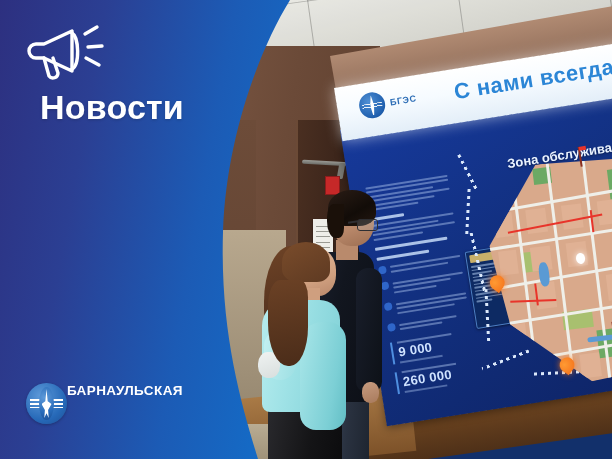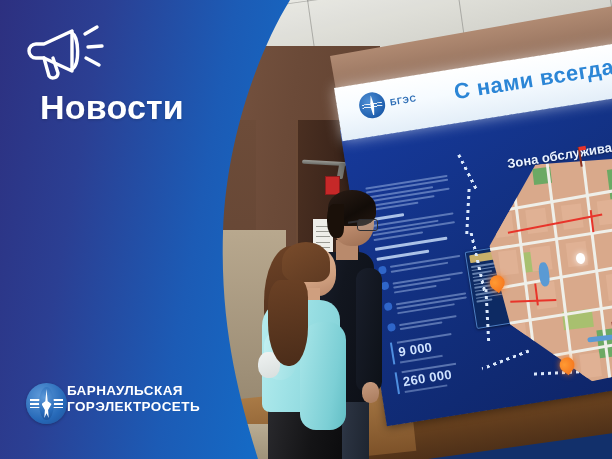--- a/index.html
+++ b/index.html
@@ -475,17 +475,16 @@
   </div>
 
   <div id="brand">
     <span class="mark">
       <span class="bars"></span>
       <span class="cut"></span>
       <span class="star"></span>
     </span>
     <span class="btext">
       <div>БАРНАУЛЬСКАЯ</div>
-      <div>ГОРЭЛЕКТРОСЕТЬ</div>
     </span>
   </div>
 
 </div>
 
 </body></html>

